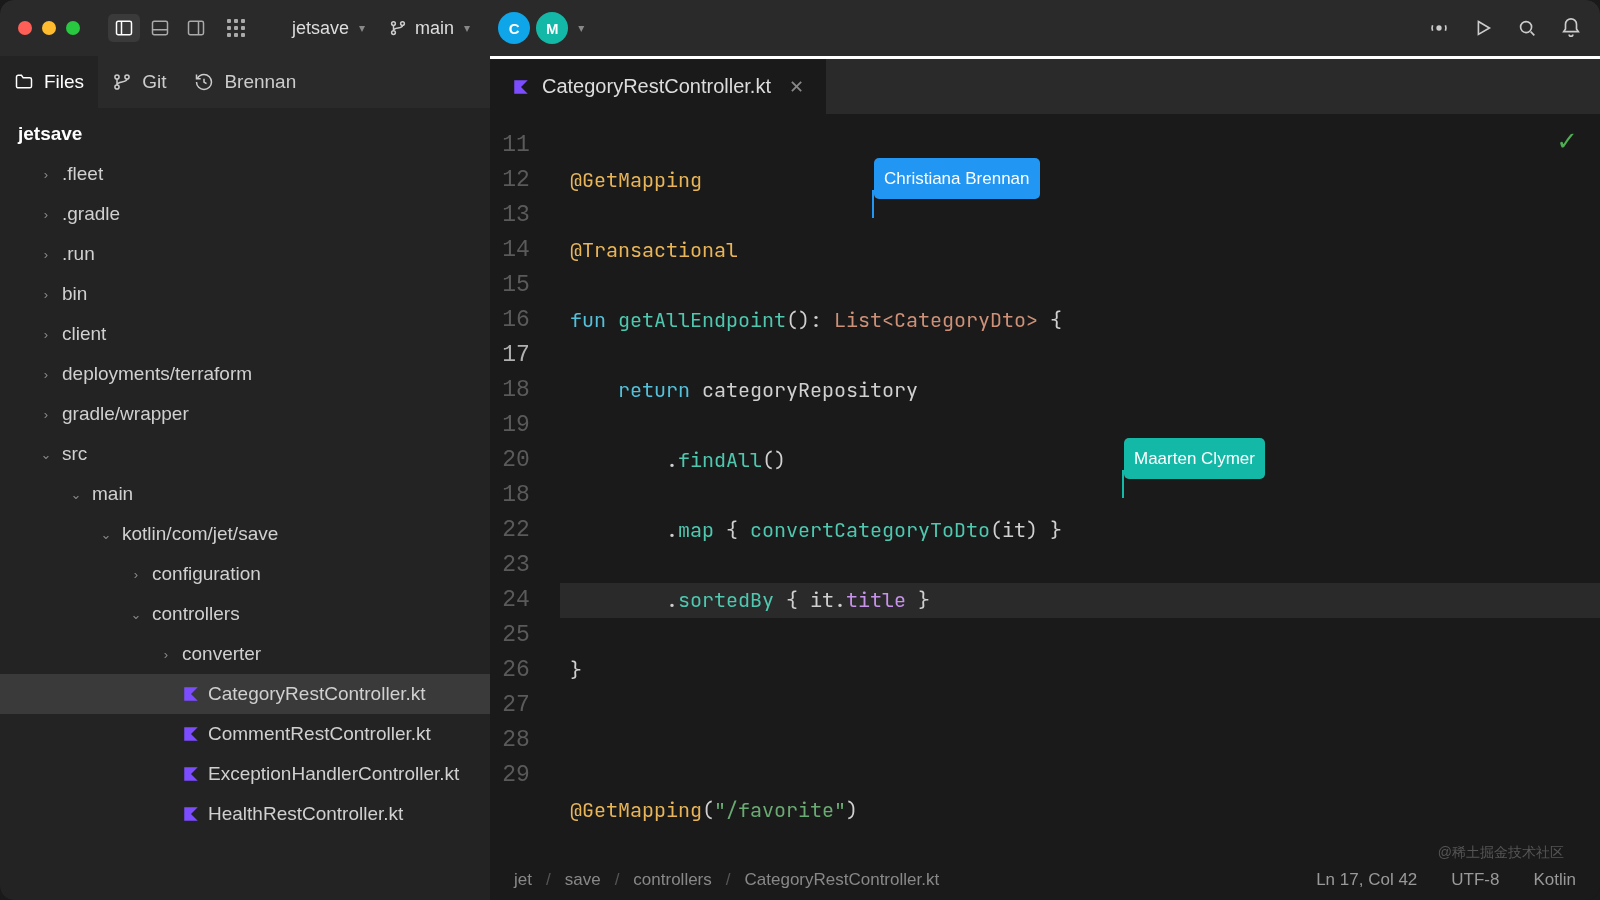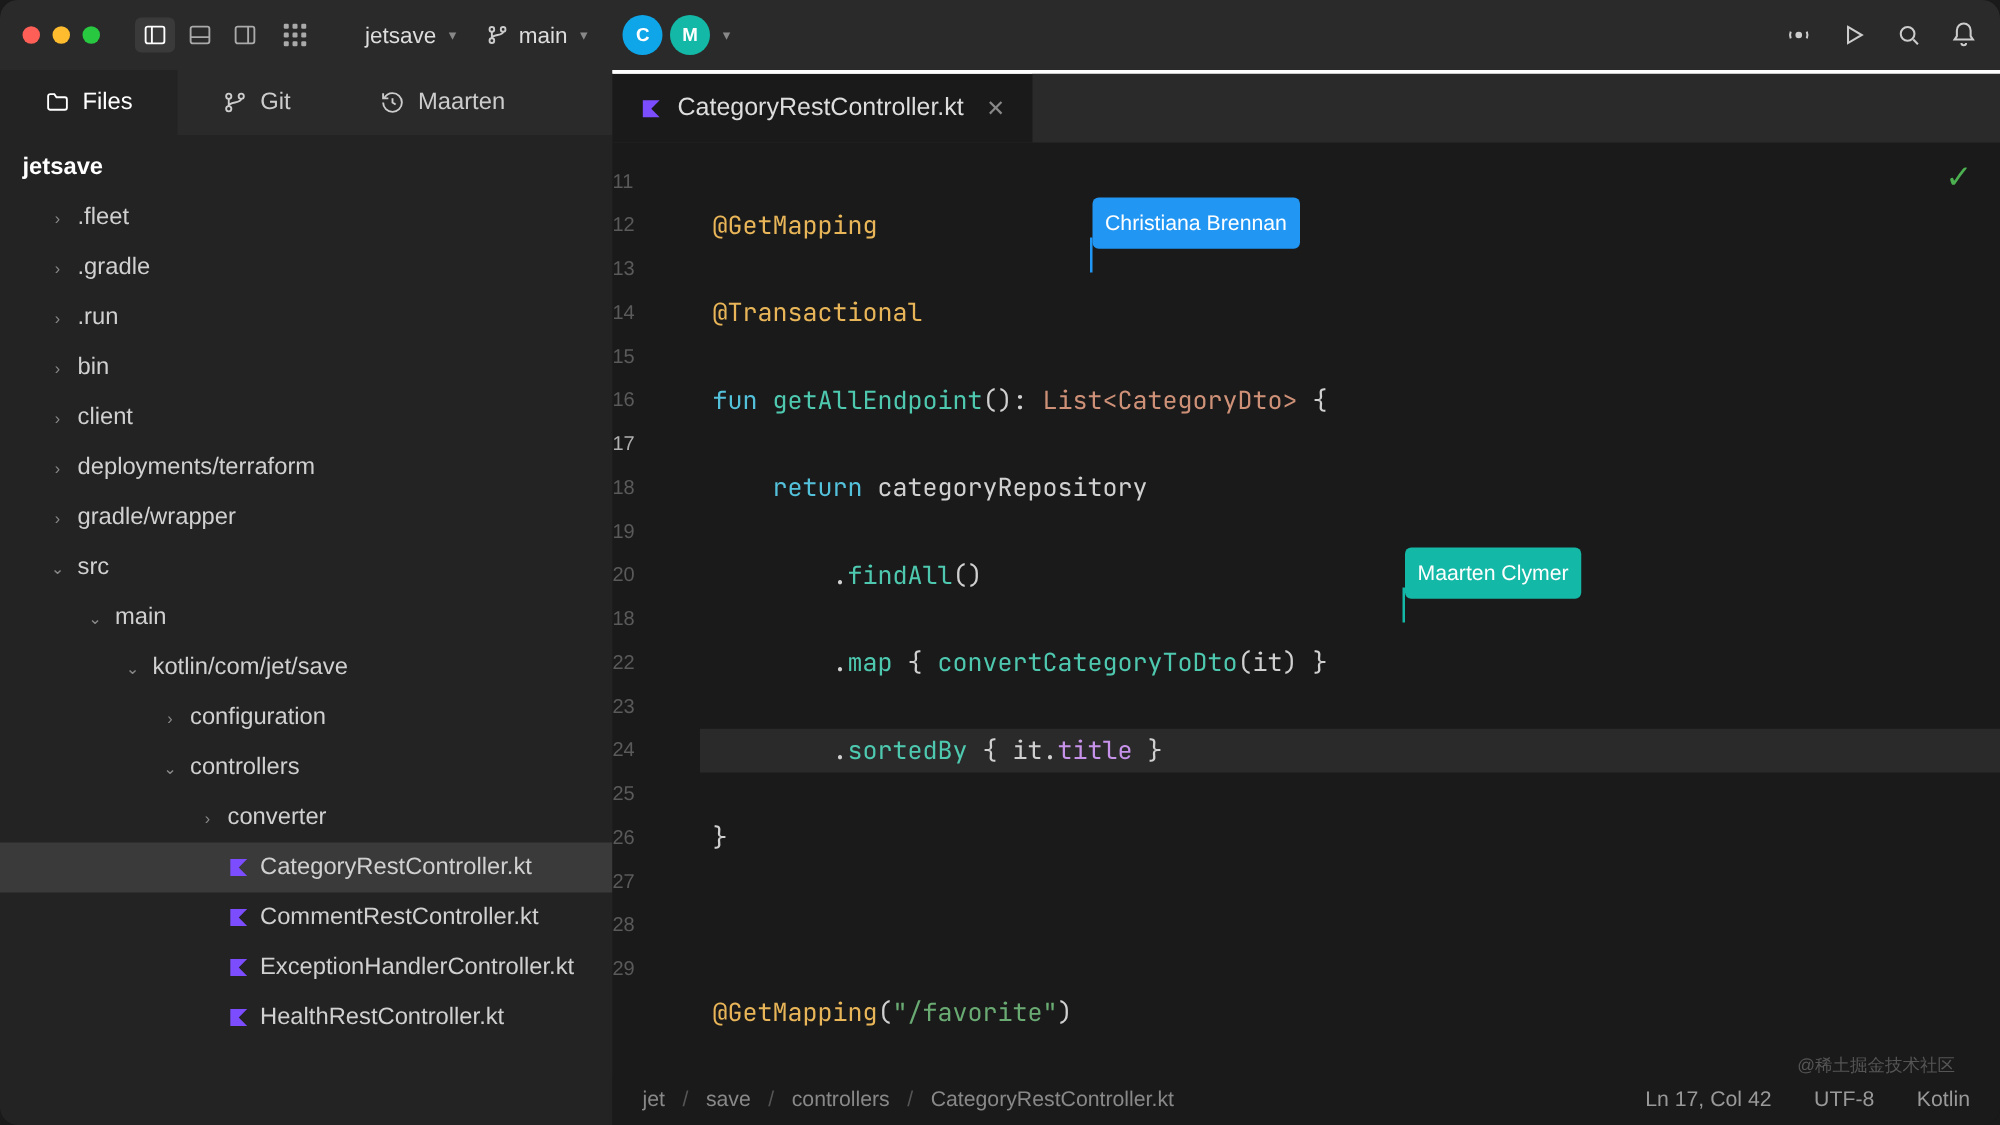--- a/index.html
+++ b/index.html
@@ -20,39 +20,39 @@
 .chev{color:#888;font-size:12px;margin-left:2px}
 .avatars{display:flex;gap:6px;margin-left:12px}
 .avatar{width:32px;height:32px;border-radius:50%;display:flex;align-items:center;justify-content:center;color:#fff;font-weight:600;font-size:15px}
 .avatar.c{background:#0ea5e9}.avatar.m{background:#14b8a6}
 .spacer{flex:1}
 .tb-right{display:flex;gap:22px;align-items:center;color:#ccc}
 .tb-right svg{width:22px;height:22px}
 .body{display:flex;flex:1;min-height:0}
 .sidebar{width:490px;background:#232323;display:flex;flex-direction:column;min-height:0}
 .sb-tabs{display:flex;height:52px;background:#2a2a2a}
-.sb-tab{display:flex;align-items:center;gap:10px;padding:0 36px;color:#ccc;font-size:19px;cursor:default}
+.sb-tab{display:flex;align-items:center;gap:10px;padding:0 14px;color:#ccc;font-size:19px;cursor:default}
 .sb-tab.active{background:#232323;color:#fff}
 .sb-tab svg{width:20px;height:20px}
 .sb-content{flex:1;overflow:auto;padding-top:6px}
 .tree{font-size:19px}
 .tree-item{display:flex;align-items:center;height:40px;gap:8px;cursor:default;white-space:nowrap}
 .tree-item.root{font-weight:700;padding-left:18px;color:#fff}
 .tree-item.sel{background:#3a3a3a}
 .ind{display:inline-block}
 .tree-chev{width:16px;color:#888;font-size:13px;display:inline-flex;justify-content:center}
 .kicon{width:18px;height:18px;display:inline-flex;align-items:center;justify-content:center}
 .kicon svg{width:18px;height:18px}
 .editor{flex:1;display:flex;flex-direction:column;background:#1a1a1a;min-width:0}
 .ed-tabs{display:flex;height:58px;background:#2a2a2a;border-top:3px solid #fff;border-top-left-radius:0}
 .ed-tab{display:flex;align-items:center;gap:12px;padding:0 22px;background:#1a1a1a;font-size:20px;color:#ddd;position:relative}
 .ed-tab::before{content:"";position:absolute;top:-3px;left:0;right:0;height:3px;background:#fff}
 .close-x{color:#888;font-size:18px;margin-left:6px}
 .ed-body{flex:1;display:flex;overflow:hidden;position:relative}
-.gutter{width:70px;text-align:left;padding:14px 18px 0 0;color:#5a5a5a;font-family:Liberation Sans, sans-serif;font-size:16px;line-height:35px}
+.gutter{width:70px;text-align:center;padding:14px 18px 0 0;color:#5a5a5a;font-family:Liberation Mono, monospace;font-size:23px;line-height:35px}
 .gutter .cur{color:#b0b0b0}
 .code{flex:1;padding:14px 0 0 0;font-family:"JetBrains Mono",Menlo,monospace;font-size:20px;line-height:35px;position:relative;white-space:pre}
 .line{height:35px;padding-left:10px}
 .line.hl{background:#2a2a2a}
 .t-ann{color:#e8b558}.t-kw{color:#54c1db}.t-fn{color:#4ec9b0}.t-ty{color:#ce9178}.t-str{color:#6aab73}.t-plain{color:#d0d0d0}.t-prop{color:#c792ea}
 .collab{position:absolute;padding:3px 10px;border-radius:5px;color:#fff;font-size:17px;font-family:-apple-system,sans-serif;white-space:nowrap}
 .collab.blue{background:#2196f3}.collab.teal{background:#14b8a6}
 .cursor-bar{position:absolute;width:2px;height:28px}
 .cursor-bar.blue{background:#2196f3}.cursor-bar.teal{background:#14b8a6}
 .check{position:absolute;top:12px;right:22px;color:#4caf50;font-size:26px}
@@ -161,21 +161,21 @@
               <circle cx="18" cy="6" r="2.5"></circle>
               <path d="M6 8.5v7M18 8.5c0 5-12 2-12 7"></path>
             </svg>
       <span>Git</span>
     </div>
     <div class="sb-tab">
       <svg viewBox="0 0 24 24" fill="none" stroke="currentColor" stroke-width="1.8">
               <path d="M3 12a9 9 0 109-9 9 9 0 00-8 5"></path>
               <path d="M3 3v5h5M12 8v4l3 2"></path>
             </svg>
-      <span>Maarten</span>
+      <span>Brennan</span>
     </div>
   </div>
   <div class="sb-content">
     <div class="tree" id="tree">
       <div class="tree-item root">jetsave</div>
     <div class="tree-item">
               <span class="ind" style="width: 30px;"></span>
               <span class="tree-chev">›</span>
               <span>.fleet</span>
             </div>

